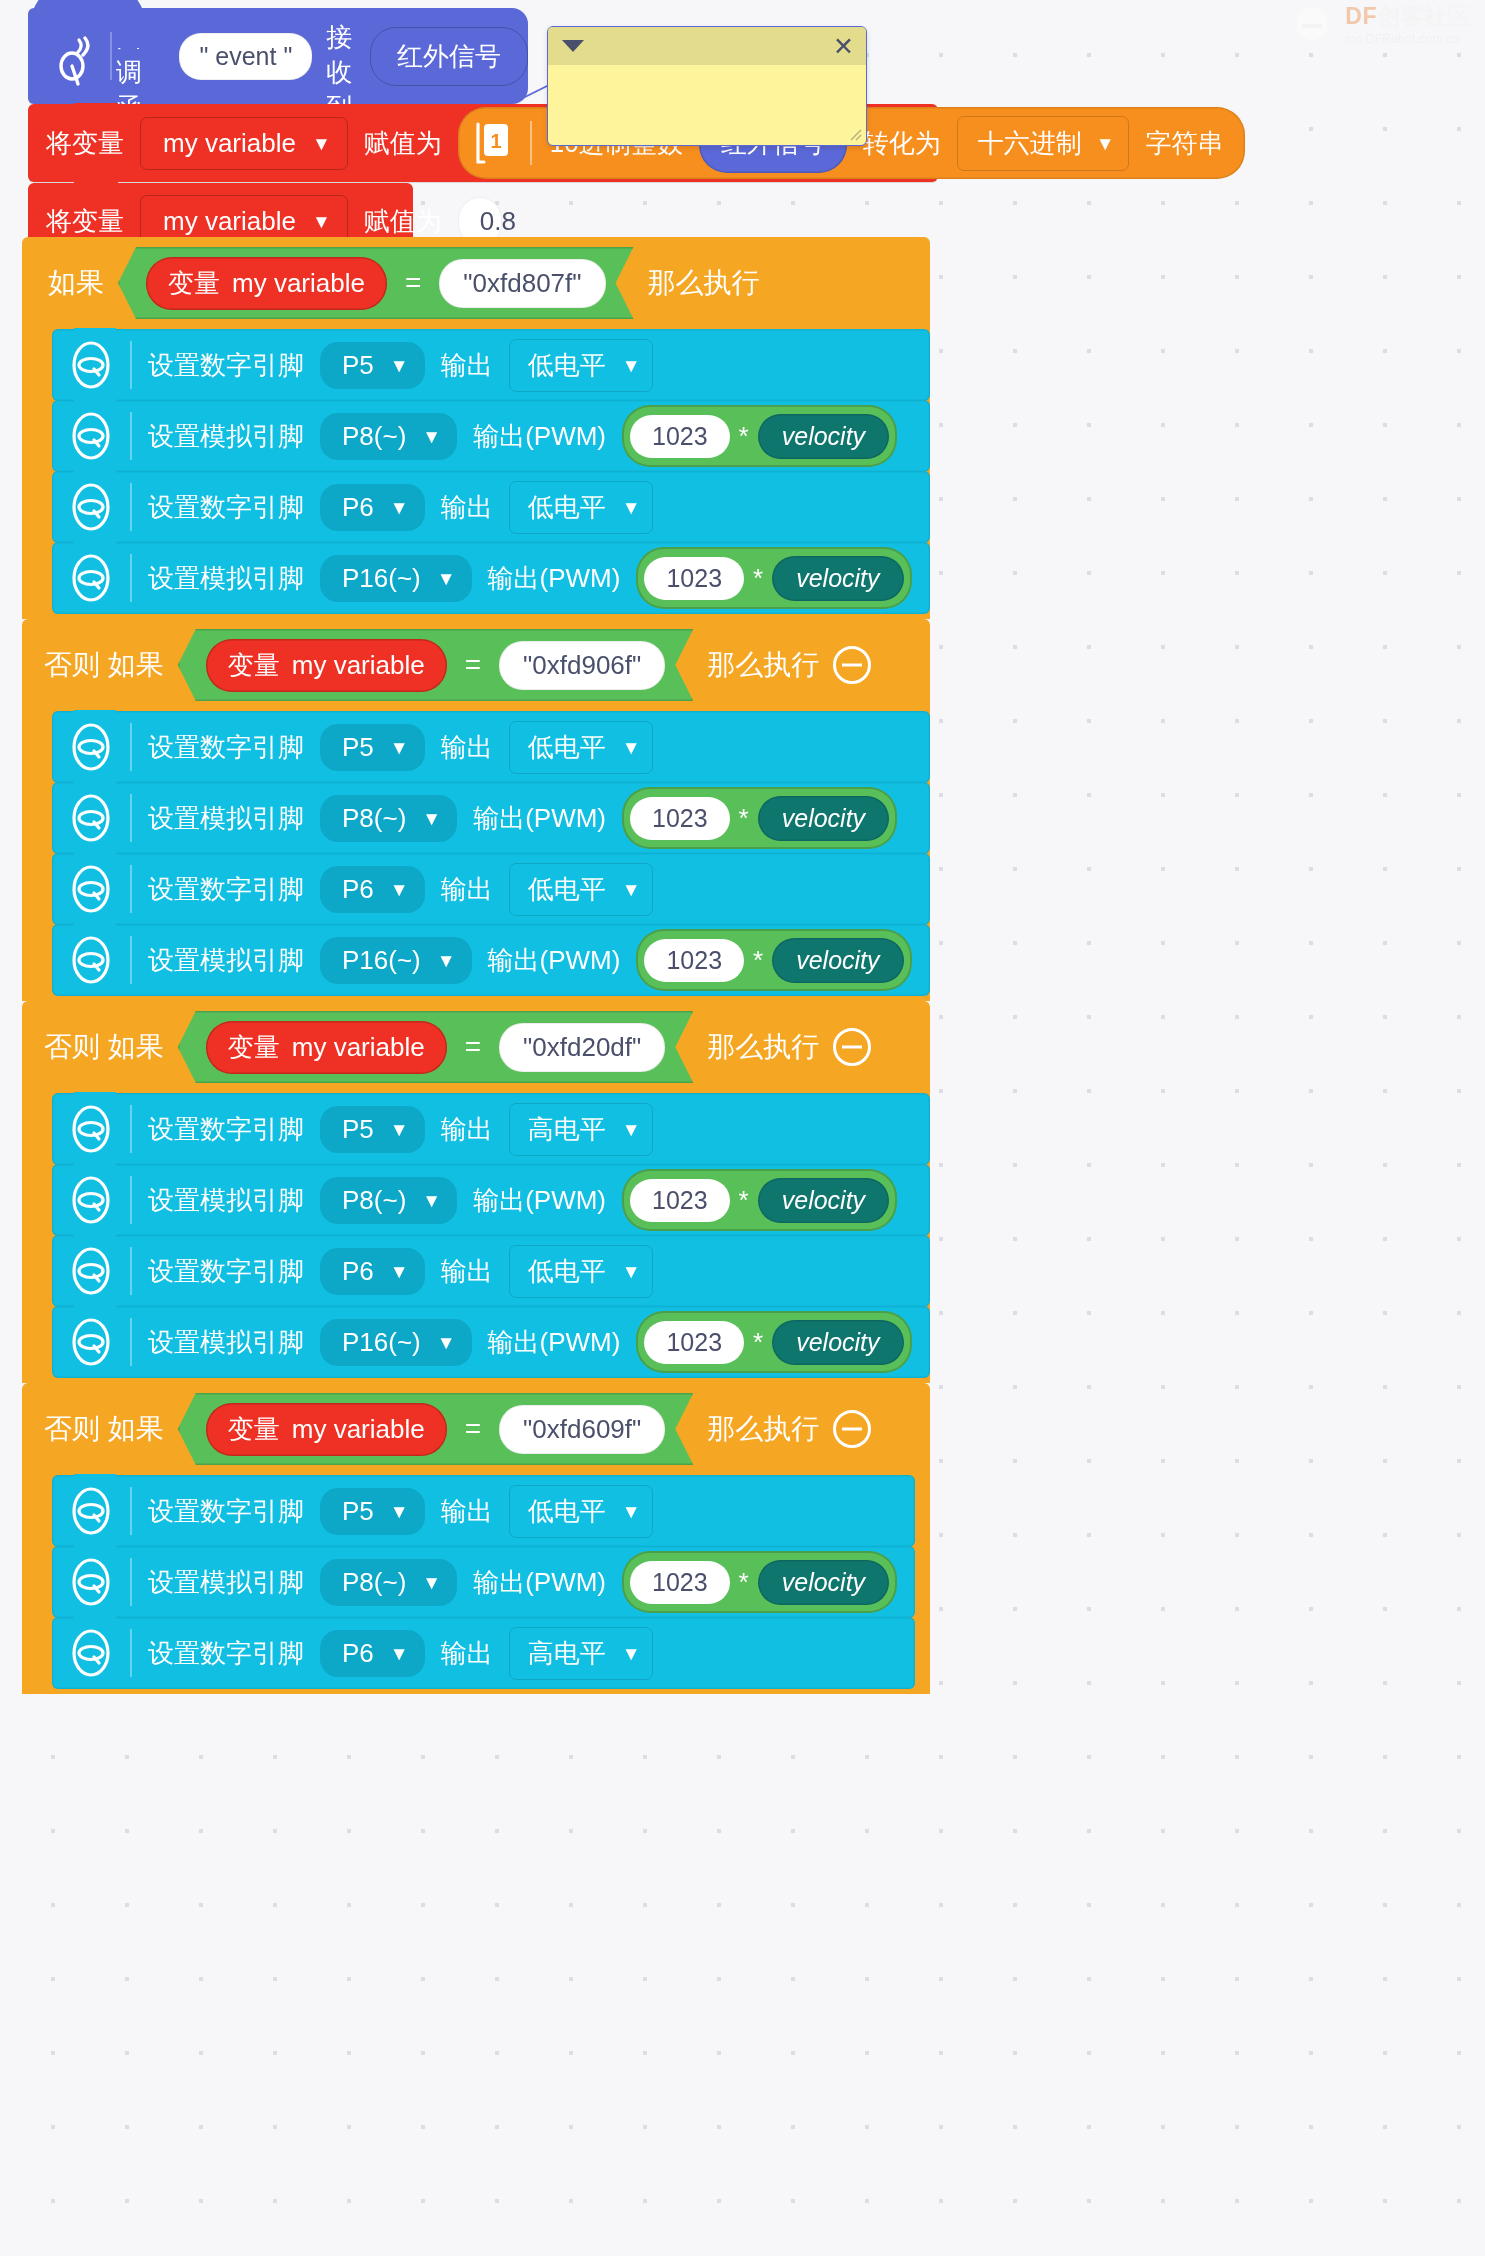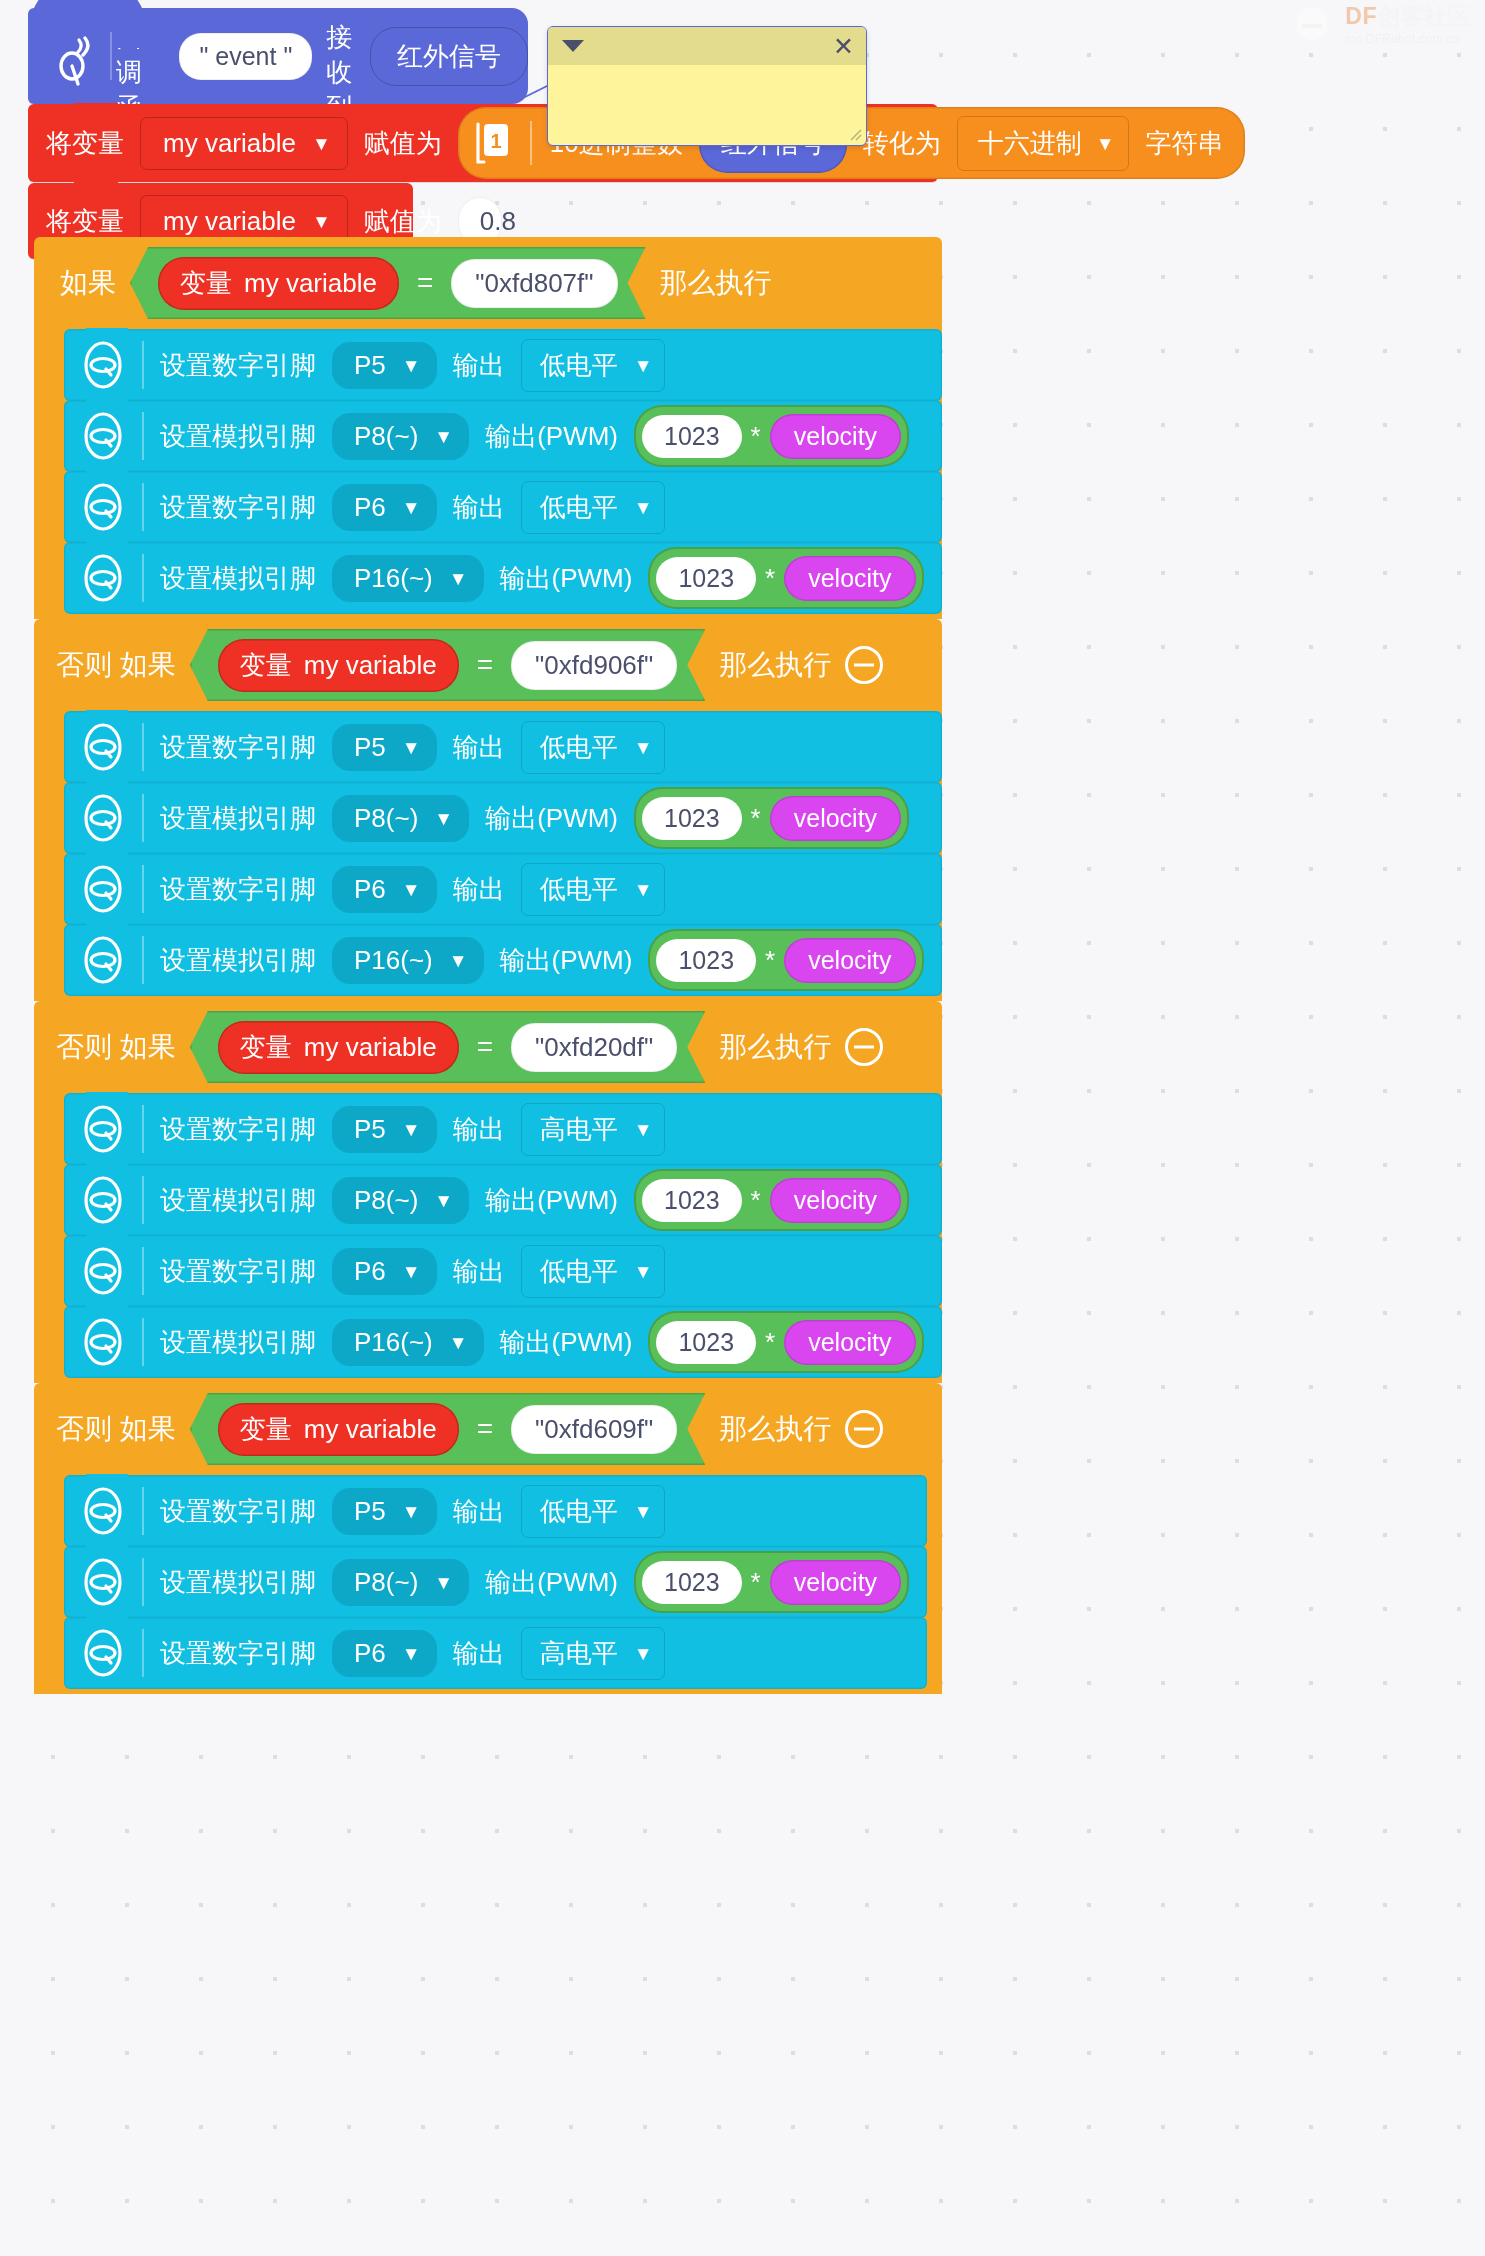--- a/index.html
+++ b/index.html
@@ -244,24 +244,25 @@
     display:flex; align-items:center; gap: 3px;
     padding: 0 8px;
     box-shadow: inset 0 0 0 2px rgba(0,0,0,.17);
   }
   .mul-rep .star { font-size: 26px; padding: 0 6px; }
   .mul-num {
     background:#fff; color:#4a4f6b;
     border-radius: 22px; padding: 7px 22px; font-size: 25px;
   }
   .velocity-pill {
-    background:#d946ef;
+    background:#0f766e;
     border-radius: 24px; padding: 8px 24px; font-size: 25px;
     box-shadow: inset 0 0 0 1.5px rgba(0,0,0,.12);
     white-space:nowrap;
+    font-style:italic;
   }
 
   .caret { font-size: 19px; line-height: 1; }
 
   
   #comment {
     position:absolute; left: 547px; top: 26px;
     width: 320px; height: 120px;
     background: #fef49c;
     border: 1.6px solid #5b68d8;
@@ -366,21 +367,21 @@
     <div class="notch-top"></div>
     <span class="zh">将变量</span>
     <span class="dropdown-red">
       <span>my variable</span>
       <span class="caret">▼</span>
     </span>
     <span class="zh">赋值为</span>
     <span class="num-oval">0.8</span>
   </div>
 
-  <div id="control-stack" class="blk" style="left:34px; top:237px;">
+  <div id="control-stack" class="blk" style="left:22px; top:237px;">
       <div class="cblock" style="position: relative; margin-bottom: 0px;">
         <div class="cblock-head">
           <span class="zh">如果</span>
           <span class="bool-hex">
             <span class="var-pill">
               <span>变量</span>
               <span>my variable</span>
             </span>
             <span class="eq">=</span>
             <span class="str-oval">"0xfd807f"</span>

